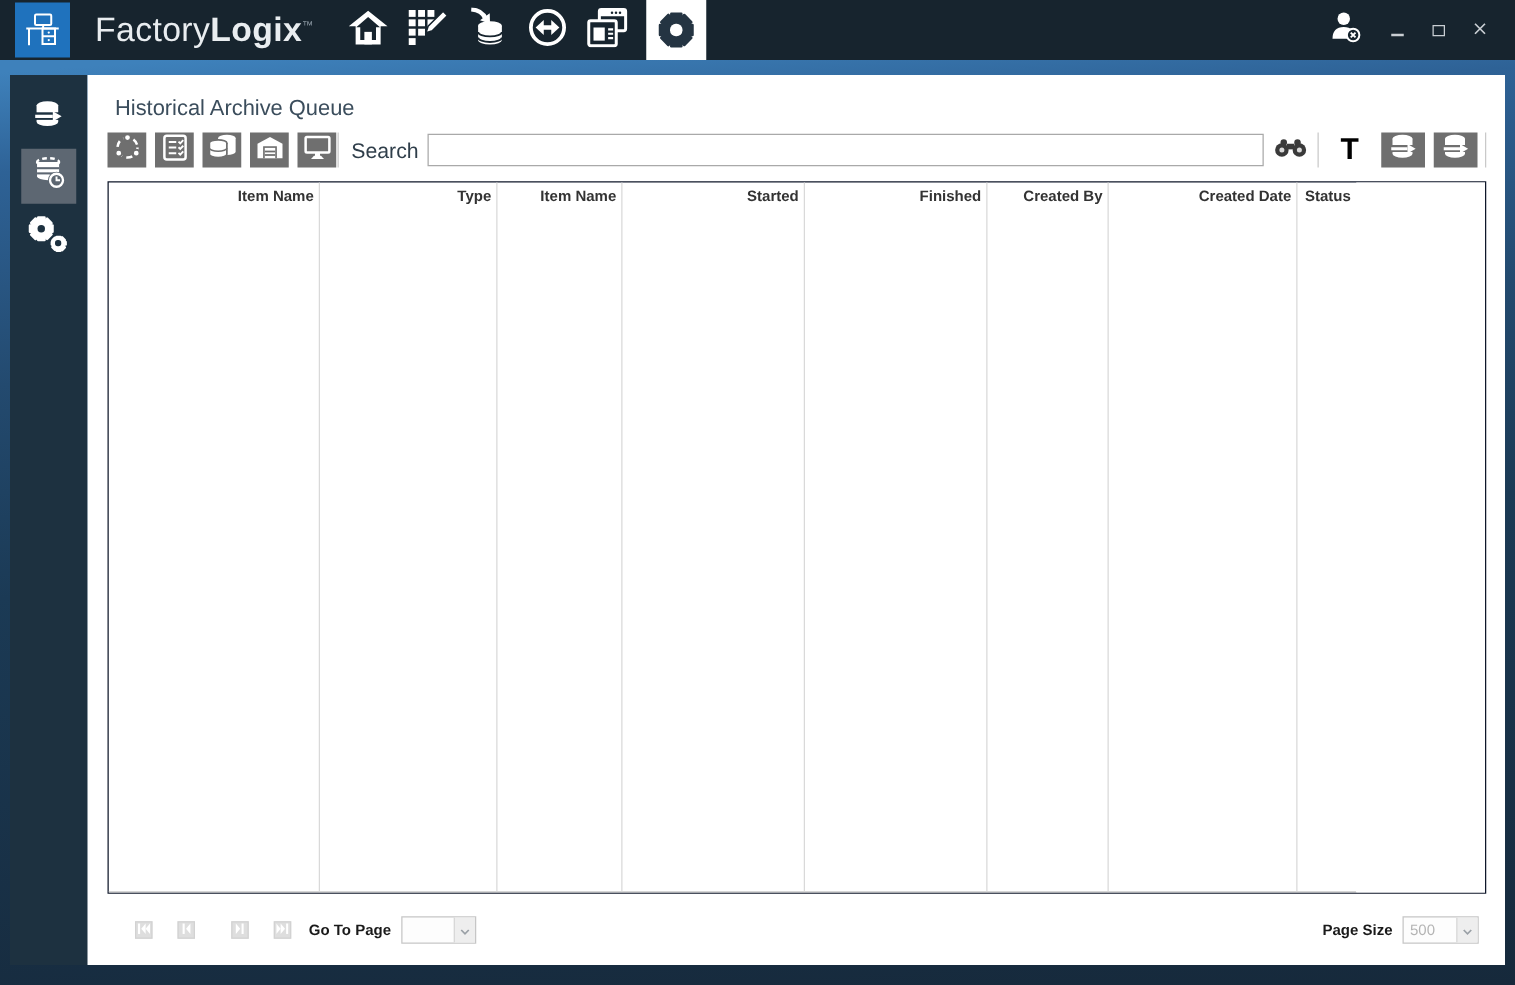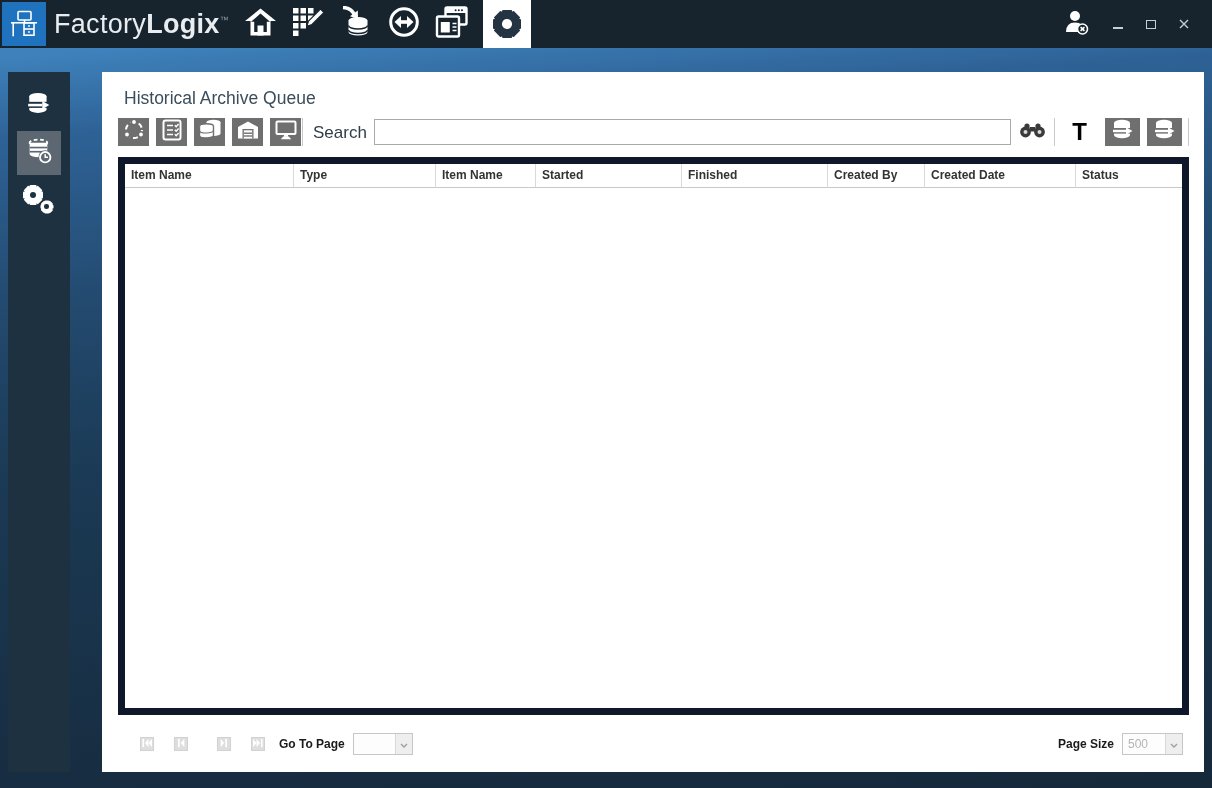--- a/index.html
+++ b/index.html
@@ -1,20 +1,20 @@
 <!DOCTYPE html>
 <html><head>
 <meta charset="utf-8">
 <style>
   * { margin:0; padding:0; box-sizing:border-box; }
   html,body { width:1212px; height:788px; overflow:hidden; font-family:"Liberation Sans", sans-serif; }
   .window { width:1212px; height:788px; display:flex; flex-direction:column; background:#17242E; }
 
   
-  .titlebar { height:48px; display:flex; align-items:center; background:#17242E; padding-left:2px; flex:0 0 48px; }
+  .titlebar { height:48px; display:flex; align-items:center; background:#17242E; padding-left:12px; flex:0 0 48px;gap:12px; }
   .logo { width:44px; height:44px; background:#1F72BD; display:flex; align-items:center; justify-content:center; }
   .brand { margin-left:8px; font-size:27px; color:#E9EDF0; letter-spacing:.3px; white-space:nowrap; }
   .brand b { font-weight:bold; }
   .brand sup { font-size:9px; color:#8D9AA4; vertical-align:super; }
   .nav { display:flex; align-items:center; height:100%; margin-left:14px; gap:13px; }
   .nav-item { width:35px; height:48px; display:flex; align-items:center; justify-content:center; cursor:pointer; }
   .nav-item.selected { width:48px; background:#FFFFFF; }
   .tb-right { margin-left:auto; display:flex; align-items:center; gap:21px; padding-right:22px; }
   .win-ctl { width:12px; height:14px; display:flex; align-items:center; justify-content:center; }
   .min-bar { width:10px; height:2px; background:#C9CED3; margin-top:8px; }
@@ -24,41 +24,41 @@
   .gear { position:relative; display:inline-block; }
   .gear i { position:absolute; left:50%; top:50%; width:100%; height:36%; background:var(--gc); border-radius:1px; }
   .gear i:nth-child(1){ transform:translate(-50%,-50%); }
   .gear i:nth-child(2){ transform:translate(-50%,-50%) rotate(45deg); }
   .gear i:nth-child(3){ transform:translate(-50%,-50%) rotate(90deg); }
   .gear i:nth-child(4){ transform:translate(-50%,-50%) rotate(135deg); }
   .gear::before { content:""; position:absolute; inset:11%; background:var(--gc); border-radius:50%; }
   .gear::after { content:""; position:absolute; inset:33%; background:var(--hc); border-radius:50%; z-index:2; }
 
   
-  .frame { flex:1; display:flex; padding:24px 8px 16px 8px;
-           background:linear-gradient(176deg,#3E81BB 0px,#3E81BB 10px,#2E6296 90px,#234A6F 260px,#1B3A55 430px,#16293B 100%);gap:32px; }
+  .frame { flex:1; display:flex; padding:12px 8px 16px 8px;
+           background:linear-gradient(176deg,#3E81BB 0px,#3E81BB 10px,#2E6296 90px,#234A6F 260px,#1B3A55 430px,#16293B 100%); }
   .sidebar { width:62px; background:#1D3140; display:flex; flex-direction:column; align-items:center; padding-top:12px; gap:3px; flex:0 0 62px; }
   .side-item { width:44px; height:44px; display:flex; align-items:center; justify-content:center; cursor:pointer; }
   .side-item.selected { background:#5D6772; }
 
   .content { flex:1; background:#FFFFFF; display:flex; flex-direction:column; padding:14px 15px 0 16px; min-width:0; }
   .page-title { font-size:17.5px; font-weight:normal; color:#3B4D5C; margin:2px 0 9px 6px; }
 
   
   .toolbar { display:flex; align-items:center; height:28px; margin-bottom:11px; flex:0 0 28px; }
   .tb-btn { width:31px; height:28px; background:#6F6F6F; margin-right:7px; display:flex; align-items:center; justify-content:center; cursor:pointer; }
   .tb-btn2 { width:35px; height:28px; background:#6F6F6F; margin-left:7px; display:flex; align-items:center; justify-content:center; cursor:pointer; }
   .tb-sep { width:1px; height:28px; background:#C9C9C9; margin:0 6px 0 1px; }
   .search-label { font-size:17px; color:#2F3E4A; margin:2px 7px 0 4px; }
   .search-input { flex:1; height:26px; border:1px solid #A9A9A9; font-size:14px; padding:0 6px; outline:none; min-width:0; font-family:"Liberation Sans",sans-serif; }
   .binoc-wrap { width:42px; display:flex; align-items:center; justify-content:center; cursor:pointer; }
   .text-filter { font-size:24px; font-weight:bold; color:#000; margin:0 11px; cursor:pointer; line-height:28px; }
 
   
-  .grid { flex:1; border:7px solid #0f172a; display:flex; flex-direction:column; min-height:0; }
+  .grid { flex:1; border:1px solid #0f172a; display:flex; flex-direction:row; min-height:0;text-align:right; }
   .grid-head { display:grid; grid-template-columns:169px 142px 100px 146px 146px 97px 151px minmax(0,1fr); border-bottom:1px solid #C9C9C9; flex:0 0 auto; }
   .gh-cell { font-size:12px; font-weight:bold; color:#333; padding:4px 4px 5px 6px; border-right:1px solid #D9D9D9; white-space:nowrap; overflow:hidden; cursor:pointer; }
   .gh-cell:last-child { border-right:none; }
   .grid-body { flex:1; background:#fff; }
 
   
   .pager { flex:0 0 57px; display:flex; align-items:center; padding-left:22px; font-size:12px; color:#1A1A1A; }
   .pg-btn { width:14px; height:14px; background:#DEDEDE; border:1px solid #D2D2D2; display:flex; align-items:center; justify-content:center; cursor:pointer; }
   .gap20 { margin-right:20px; } .gap29 { margin-right:29px; }
   .pg-label { margin:0 8px 0 14px; white-space:nowrap;font-weight:bold; }

